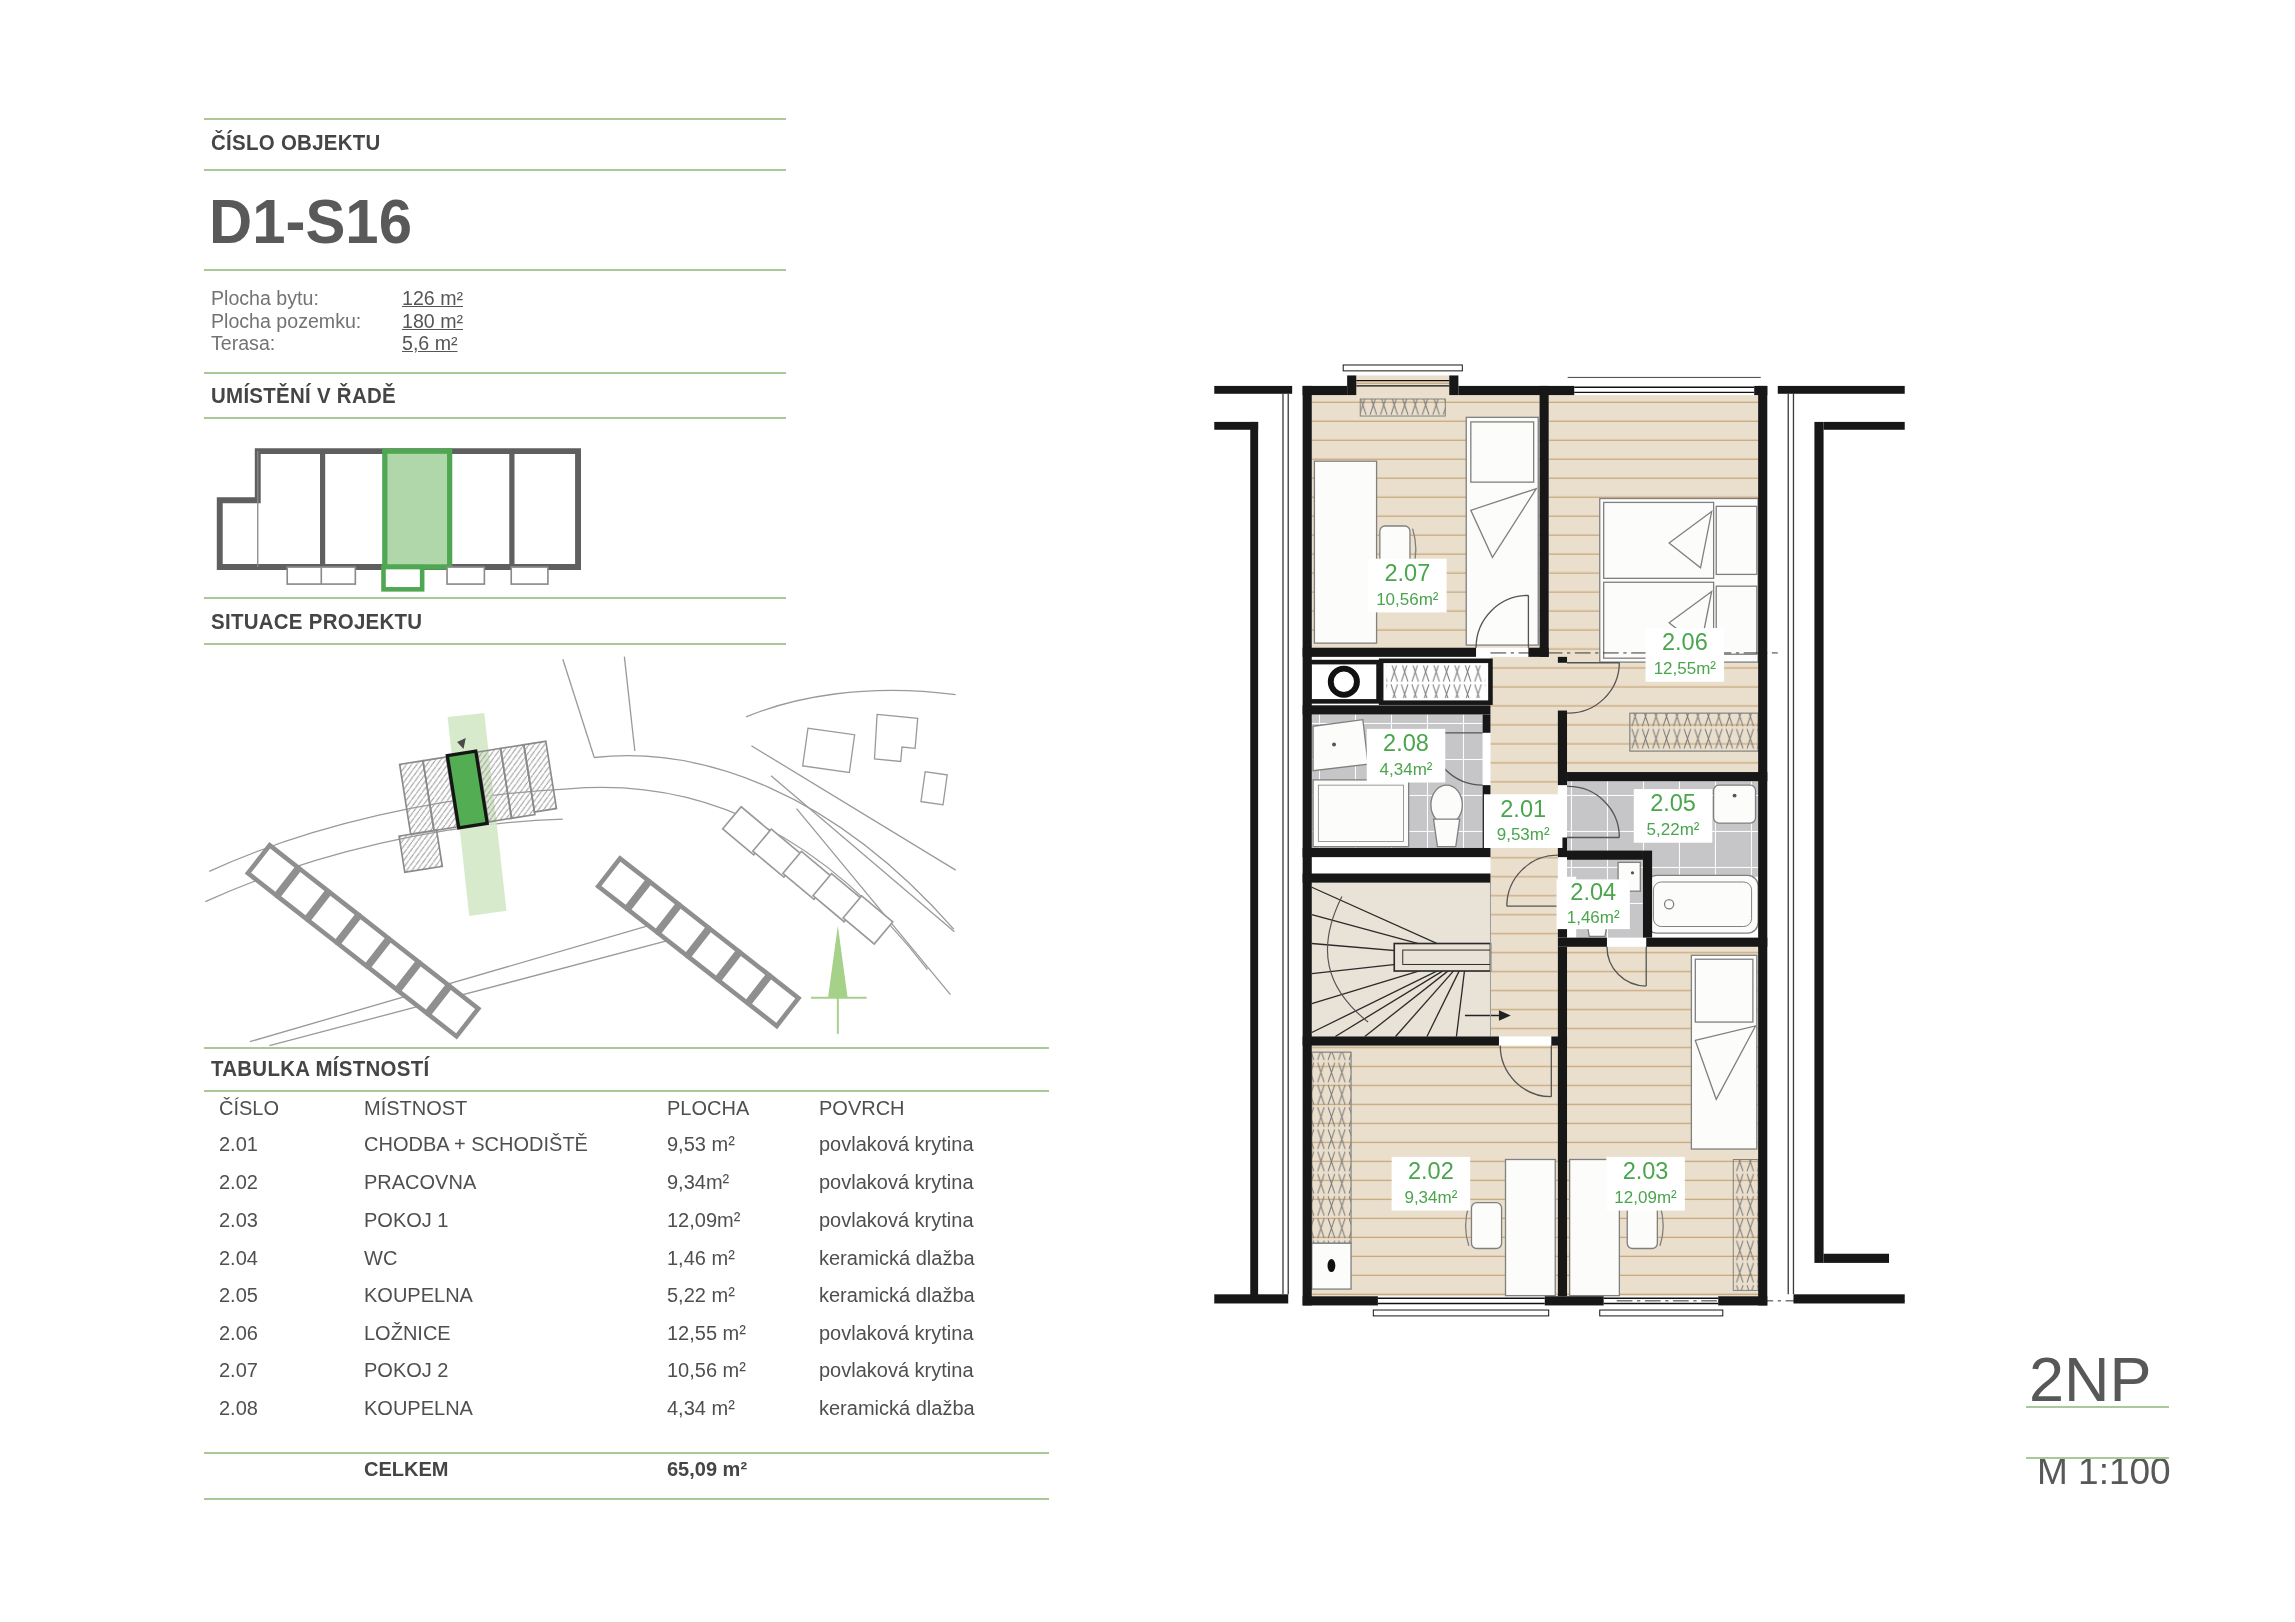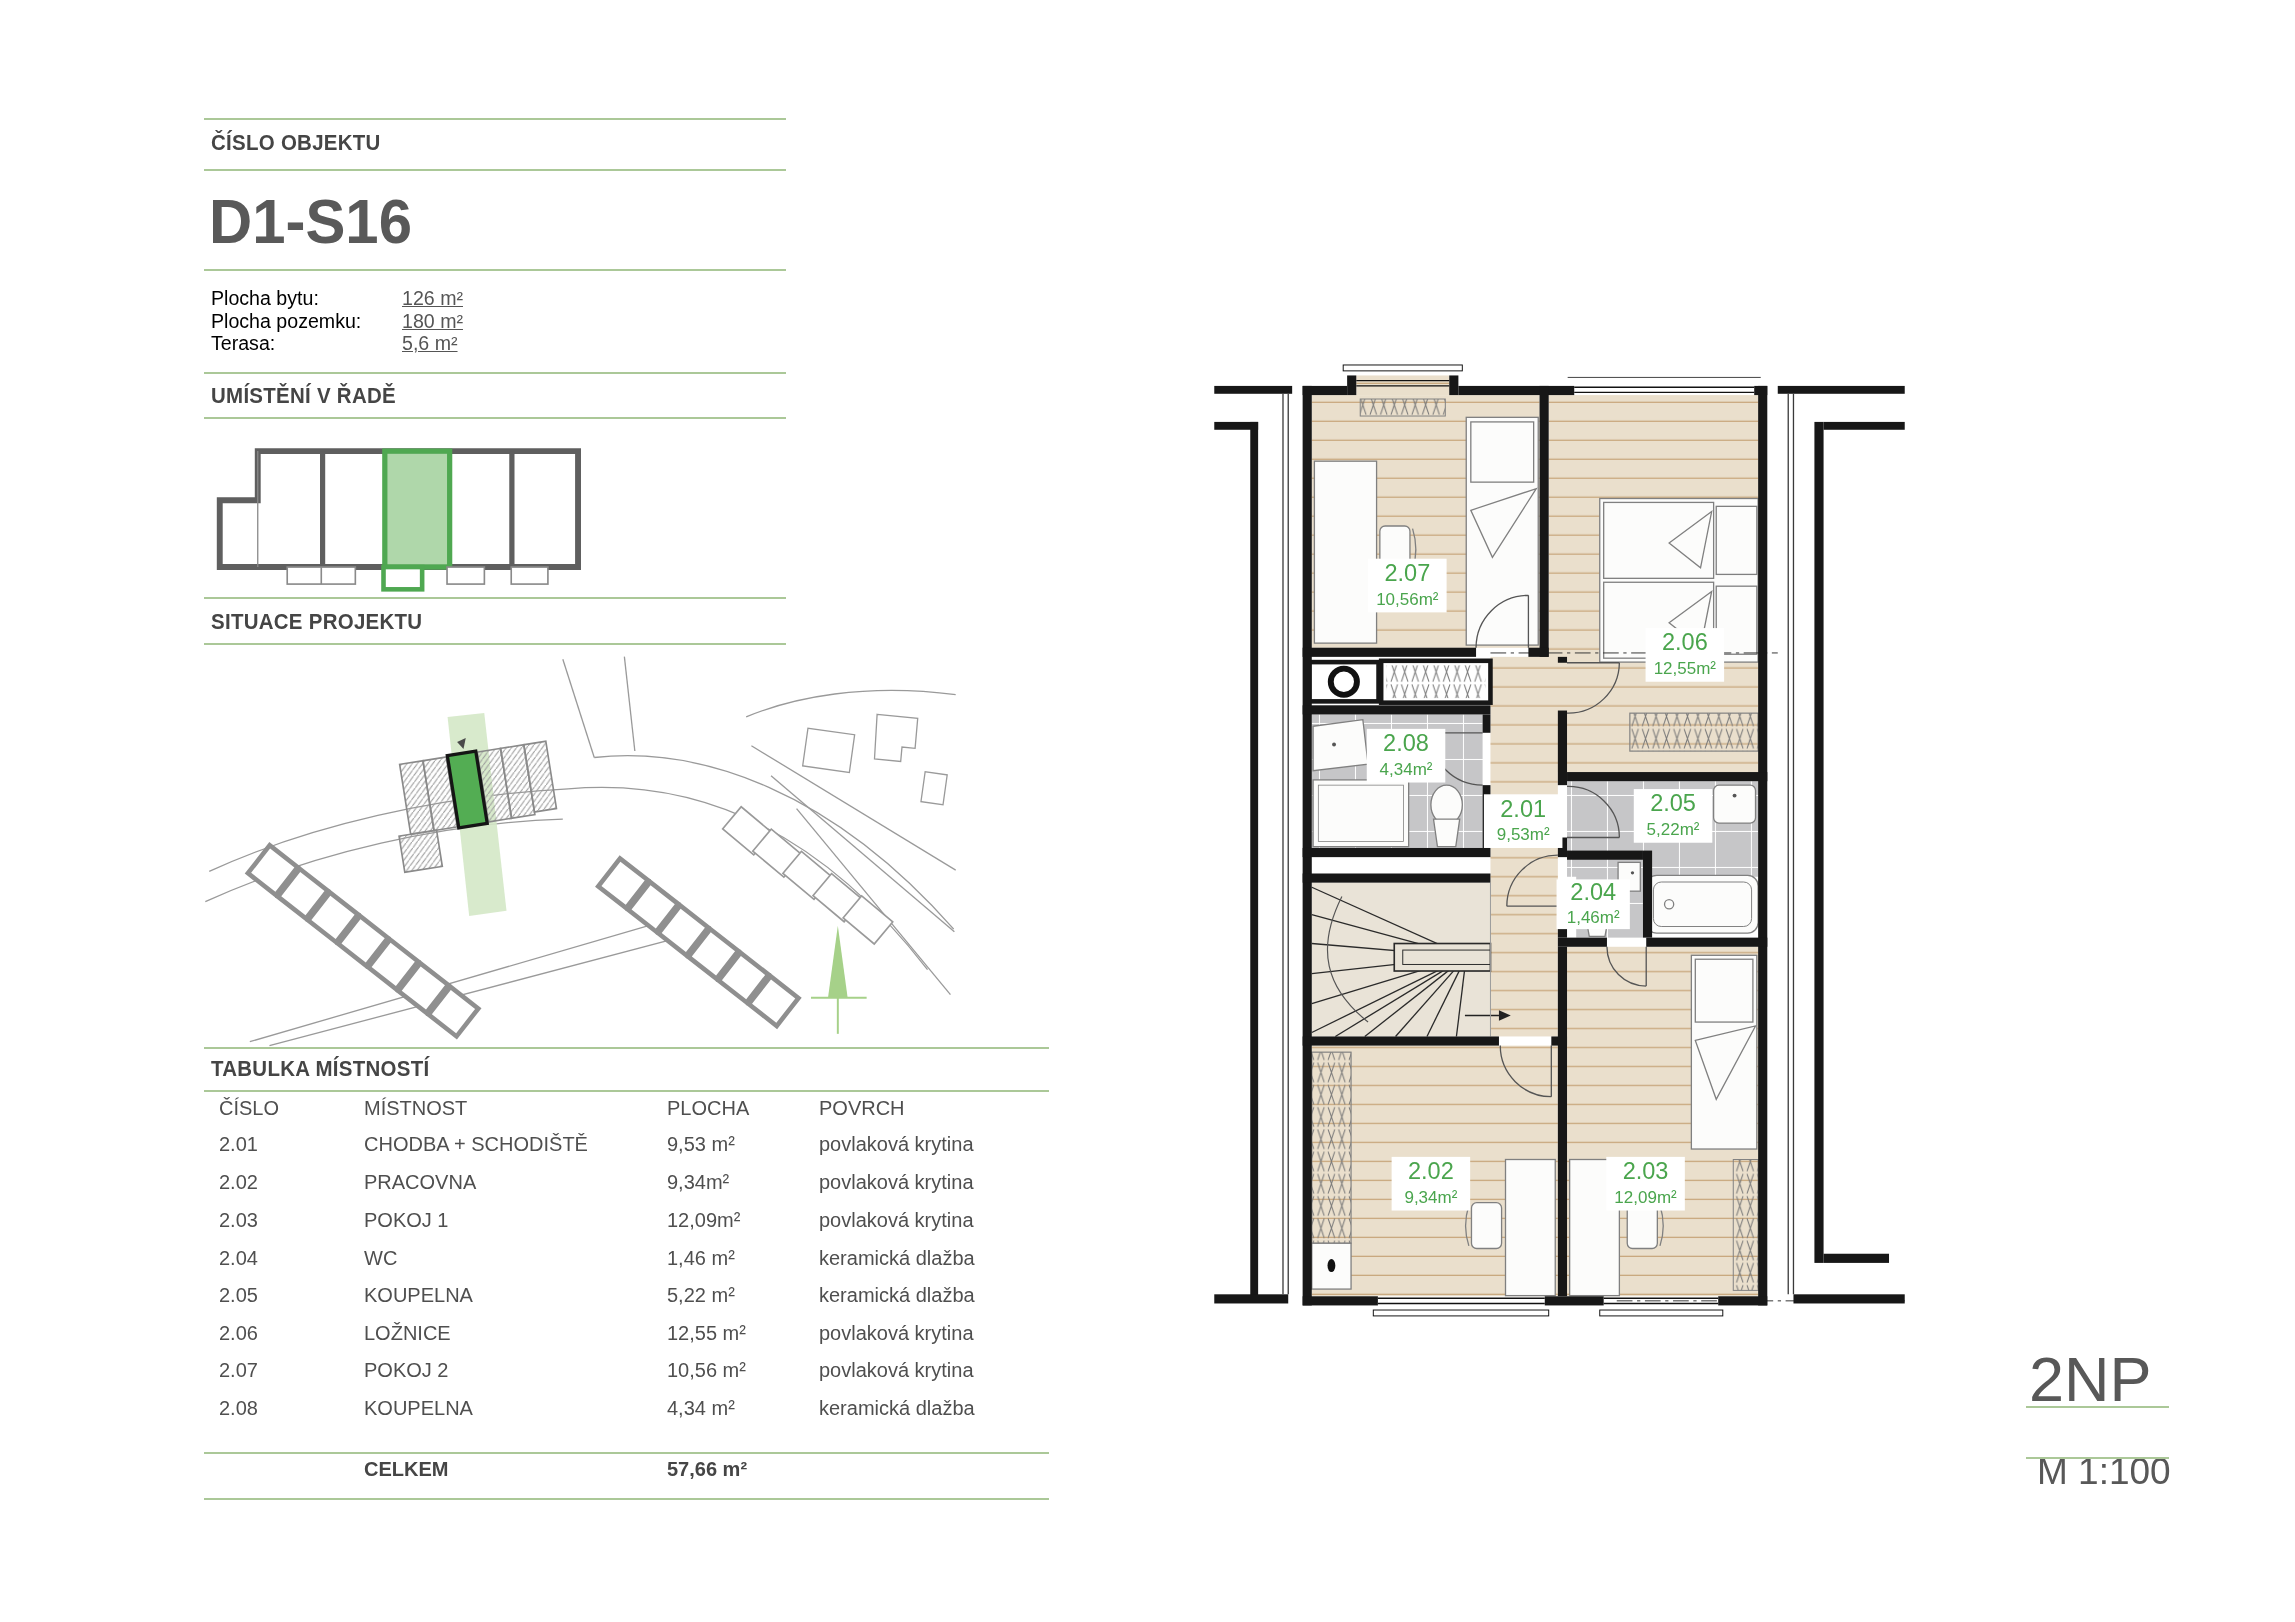--- a/index.html
+++ b/index.html
@@ -5,21 +5,21 @@
   html,body{margin:0;padding:0;background:#fff;}
   .page{position:relative;width:2295px;height:1622px;background:#fff;overflow:hidden;
         font-family:"Liberation Sans",sans-serif;color:#4f4f4f;margin-left:40px;}
   .rule{position:absolute;height:0;border-top:2px solid #abc898;}
   .rule-wide{width:845px;left:164px;}
   .rule-std{width:582px;left:164px;}
   .sec-head{position:absolute;left:171px;font-weight:700;font-size:22px;color:#454545;
             letter-spacing:0.3px;transform:scaleX(.93);transform-origin:0 0;white-space:nowrap;}
   .obj-id{position:absolute;left:169px;font-weight:700;font-size:63px;color:#595959;
           transform:scaleX(.95);transform-origin:0 0;}
-  .stat-label{position:absolute;left:171px;font-size:19.6px;color:#000000;text-align:center;}
+  .stat-label{position:absolute;left:171px;font-size:19.6px;color:#737373;text-align:center;}
   .stat-value{position:absolute;left:362px;font-size:19.6px;color:#555;text-decoration:underline;}
   .thead span,.trow span{position:absolute;font-size:20px;color:#4f4f4f;white-space:nowrap;}
   .thead,.trow{position:absolute;left:0;width:1112px;height:27.5px;}
   .col1{left:179px;} .col2{left:324px;} .col3{left:627px;} .col4{left:779px;}
   .total-row span{font-weight:700;color:#454545;}
   .np-label{position:absolute;left:1989px;top:1343px;font-size:63px;color:#585858;}
   .np-scale{position:absolute;left:1997px;top:1451px;font-size:37px;color:#585858;}
   .np-rule{position:absolute;left:1986px;width:143px;height:0;border-top:2px solid #abc898;}
   svg{position:absolute;overflow:visible;}
   svg text{font-family:"Liberation Sans",sans-serif;}
@@ -186,21 +186,21 @@
   <div class="trow" style="top:1397px">
     <span class="col1">2.08</span>
     <span class="col2">KOUPELNA</span>
     <span class="col3">4,34 m²</span>
     <span class="col4">keramická dlažba</span>
   </div>
 
   <div class="rule rule-wide" style="top:1452px"></div>
   <div class="trow total-row" style="top:1458px">
     <span class="col2">CELKEM</span>
-    <span class="col3">57,66 m²</span>
+    <span class="col3">65,09 m²</span>
   </div>
   <div class="rule rule-wide" style="top:1498px"></div>
 
   <svg style="left:1171px;top:327px" width="697" height="1021" viewBox="0 0 1065 1560">
     <defs>
       <pattern id="wood" width="12" height="29" patternUnits="userSpaceOnUse">
         <rect width="12" height="29" fill="#eadfcc"></rect>
         <line x1="0" y1="28" x2="12" y2="28" stroke="#c9a87e" stroke-width="2"></line>
       </pattern>
       <pattern id="tile" width="55" height="55" patternUnits="userSpaceOnUse">

